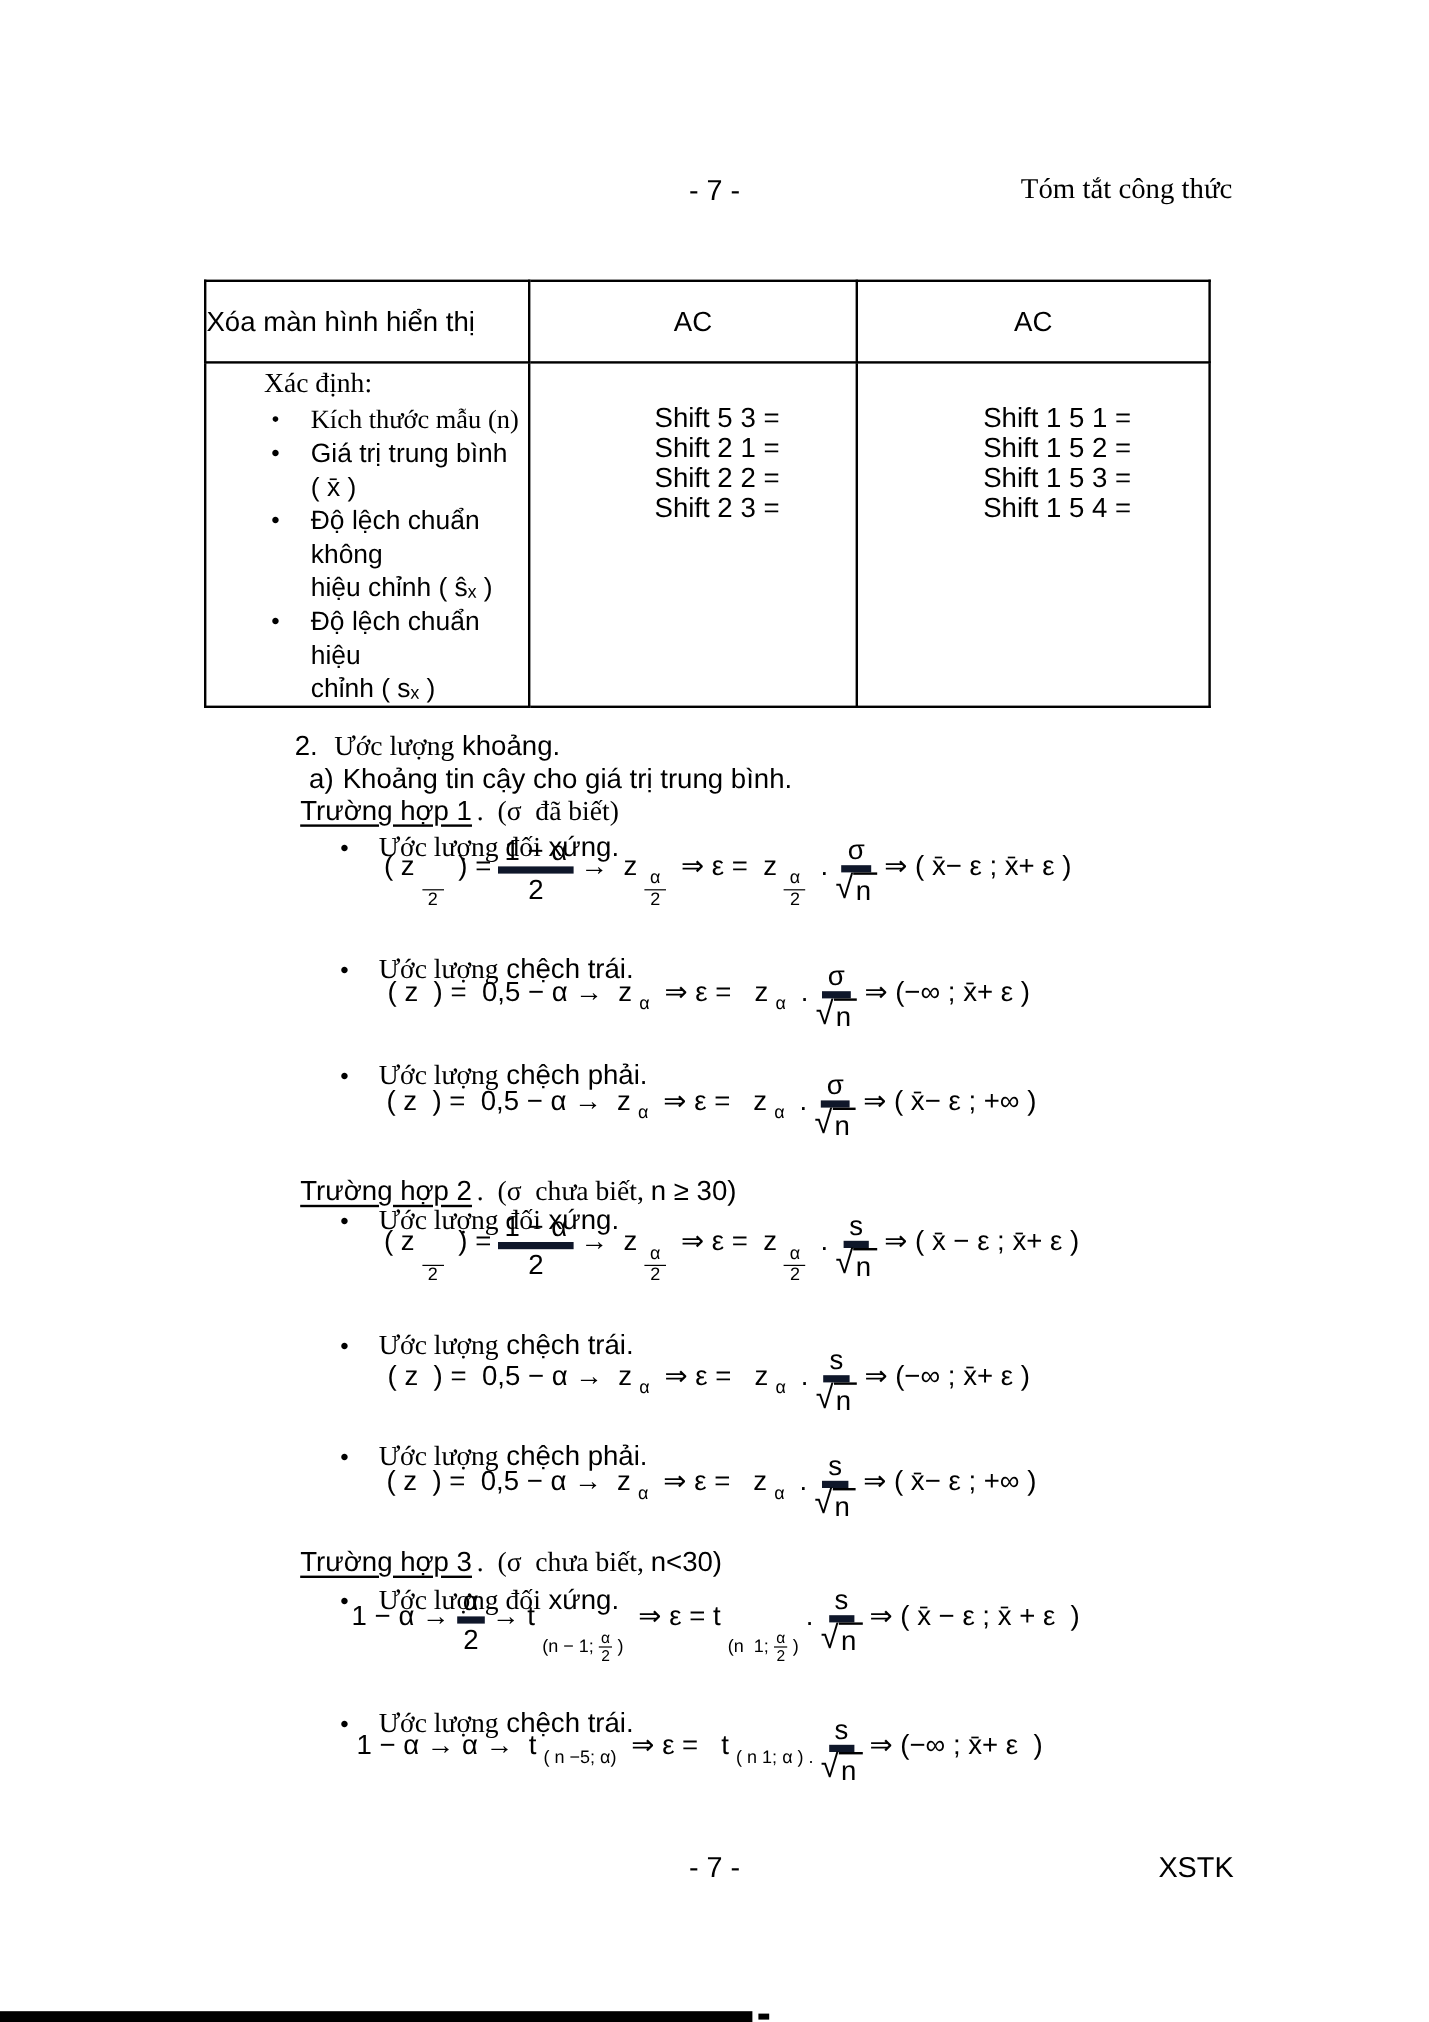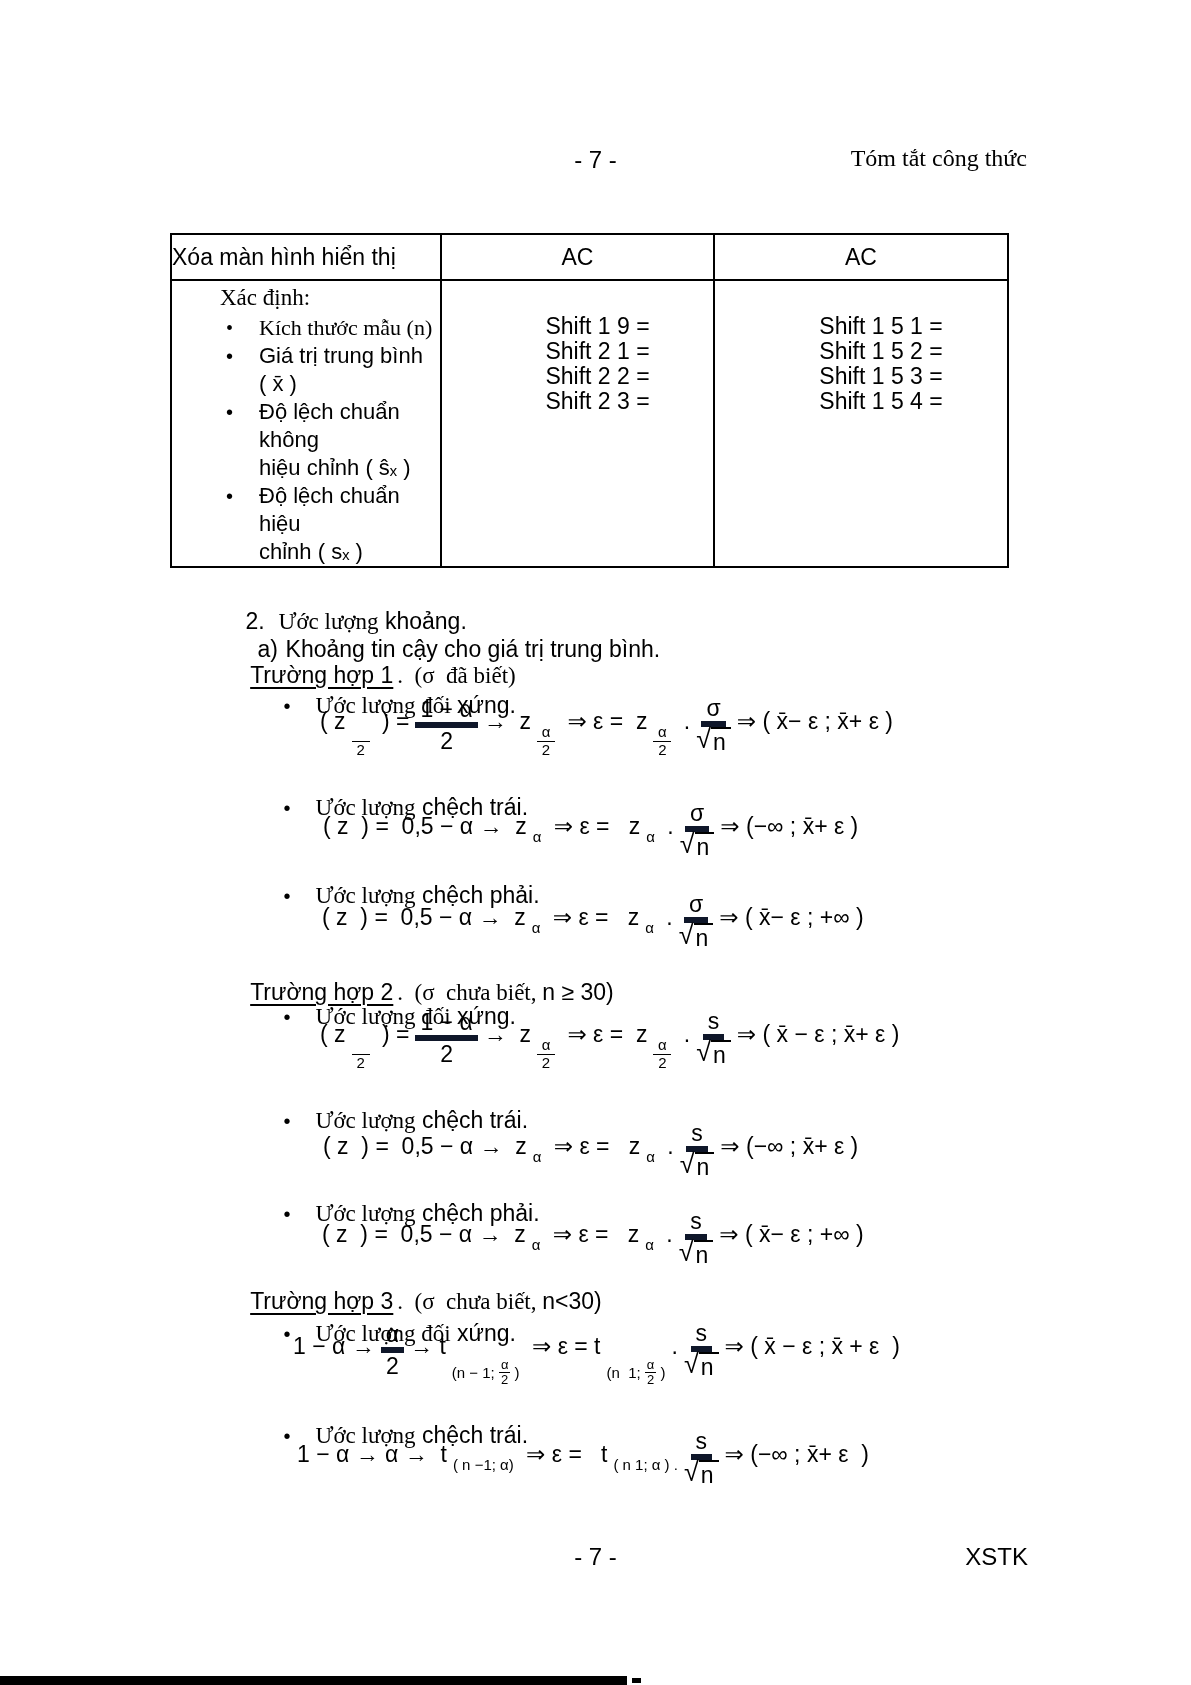--- a/index.html
+++ b/index.html
@@ -12,21 +12,21 @@
   
   .hdr-num{top:146px;left:0;width:100%;text-align:center;font-size:24px;}
   .hdr-title{top:145px;right:164px;font-size:24px;font-family:Liberation Serif, serif;}
   .ftr-num{top:1543px;left:0;width:100%;text-align:center;font-size:24px;}
   .ftr-right{top:1543px;right:163px;font-size:24px;}
 
   
   .kbtable{position:absolute;top:233px;left:170px;border-collapse:collapse;table-layout:fixed;
            font-size:23px;}
   .kbtable td{border:2px solid #000;padding:0;vertical-align:middle;overflow:hidden;}
-  .row1{height:46px;}
+  .row1{height:68px;}
   .row3{height:29px;}
   .cell-label{padding-left:8px;}
   .cellc{text-align:center;}
   .c2pad{padding-right:40px;}
   .c3pad{padding-right:90px;}
   .row2 td{vertical-align:top;padding-left:40px;}
   .row2{height:240px;}
   .xdinh{font-size:23px;padding:4px 0 0 8px;font-family:"Liberation Serif",serif;}
   .blist{list-style:none;margin:3px 0 0 0;padding:0;}
   .blist li{position:relative;padding-left:47px;line-height:28px;font-size:22px;
@@ -122,21 +122,21 @@
             <li>Giá trị trung bình
 ( x̄ )</li>
             <li>Độ lệch chuẩn không
 hiệu chỉnh ( ŝₓ )</li>
             <li>Độ lệch chuẩn hiệu
 chỉnh ( sₓ )</li>
           </ul>
         </td>
         <td class="cellc c2pad">
           <div class="stack">
-            <div>Shift 1 9 =</div>
+            <div>Shift 5 3 =</div>
             <div>Shift 2 1 =</div>
             <div>Shift 2 2 =</div>
             <div>Shift 2 3 =</div>
           </div>
         </td>
         <td class="cellc c3pad">
           <div class="stack">
             <div>Shift 1 5 1 =</div>
             <div>Shift 1 5 2 =</div>
             <div>Shift 1 5 3 =</div>
@@ -310,21 +310,21 @@
         <span class="f-bot f-bot-s"><span class="f-rad">√</span><span class="f-radn">n</span></span>
       </span>
       <span class="f-txt">⇒ ( x̄ − ε ; x̄ + ε  )</span>
     </div>
 
   <div class="secline sb pos-b32">
     <span class="bdot">•</span><span class="serif pre">Ước lượng</span><span class="pre"> chệch trái.</span>
   </div>
   <div class="formula pos-f32">
       <span class="f-txt">1 − α → α →  t</span>
-      <span class="f-sub">( n −1; α)</span>
+      <span class="f-sub">( n −5; α)</span>
       <span class="f-txt"> ⇒ ε =   t</span>
       <span class="f-sub">( n 1; α ) .</span>
       <span class="f-frac">
         <span class="f-top">s</span>
         <span class="f-bot f-bot-s"><span class="f-rad">√</span><span class="f-radn">n</span></span>
       </span>
       <span class="f-txt">⇒ (−∞ ; x̄+ ε  )</span>
     </div>
 
   <div class="abs ftr-num">- 7 -</div>

